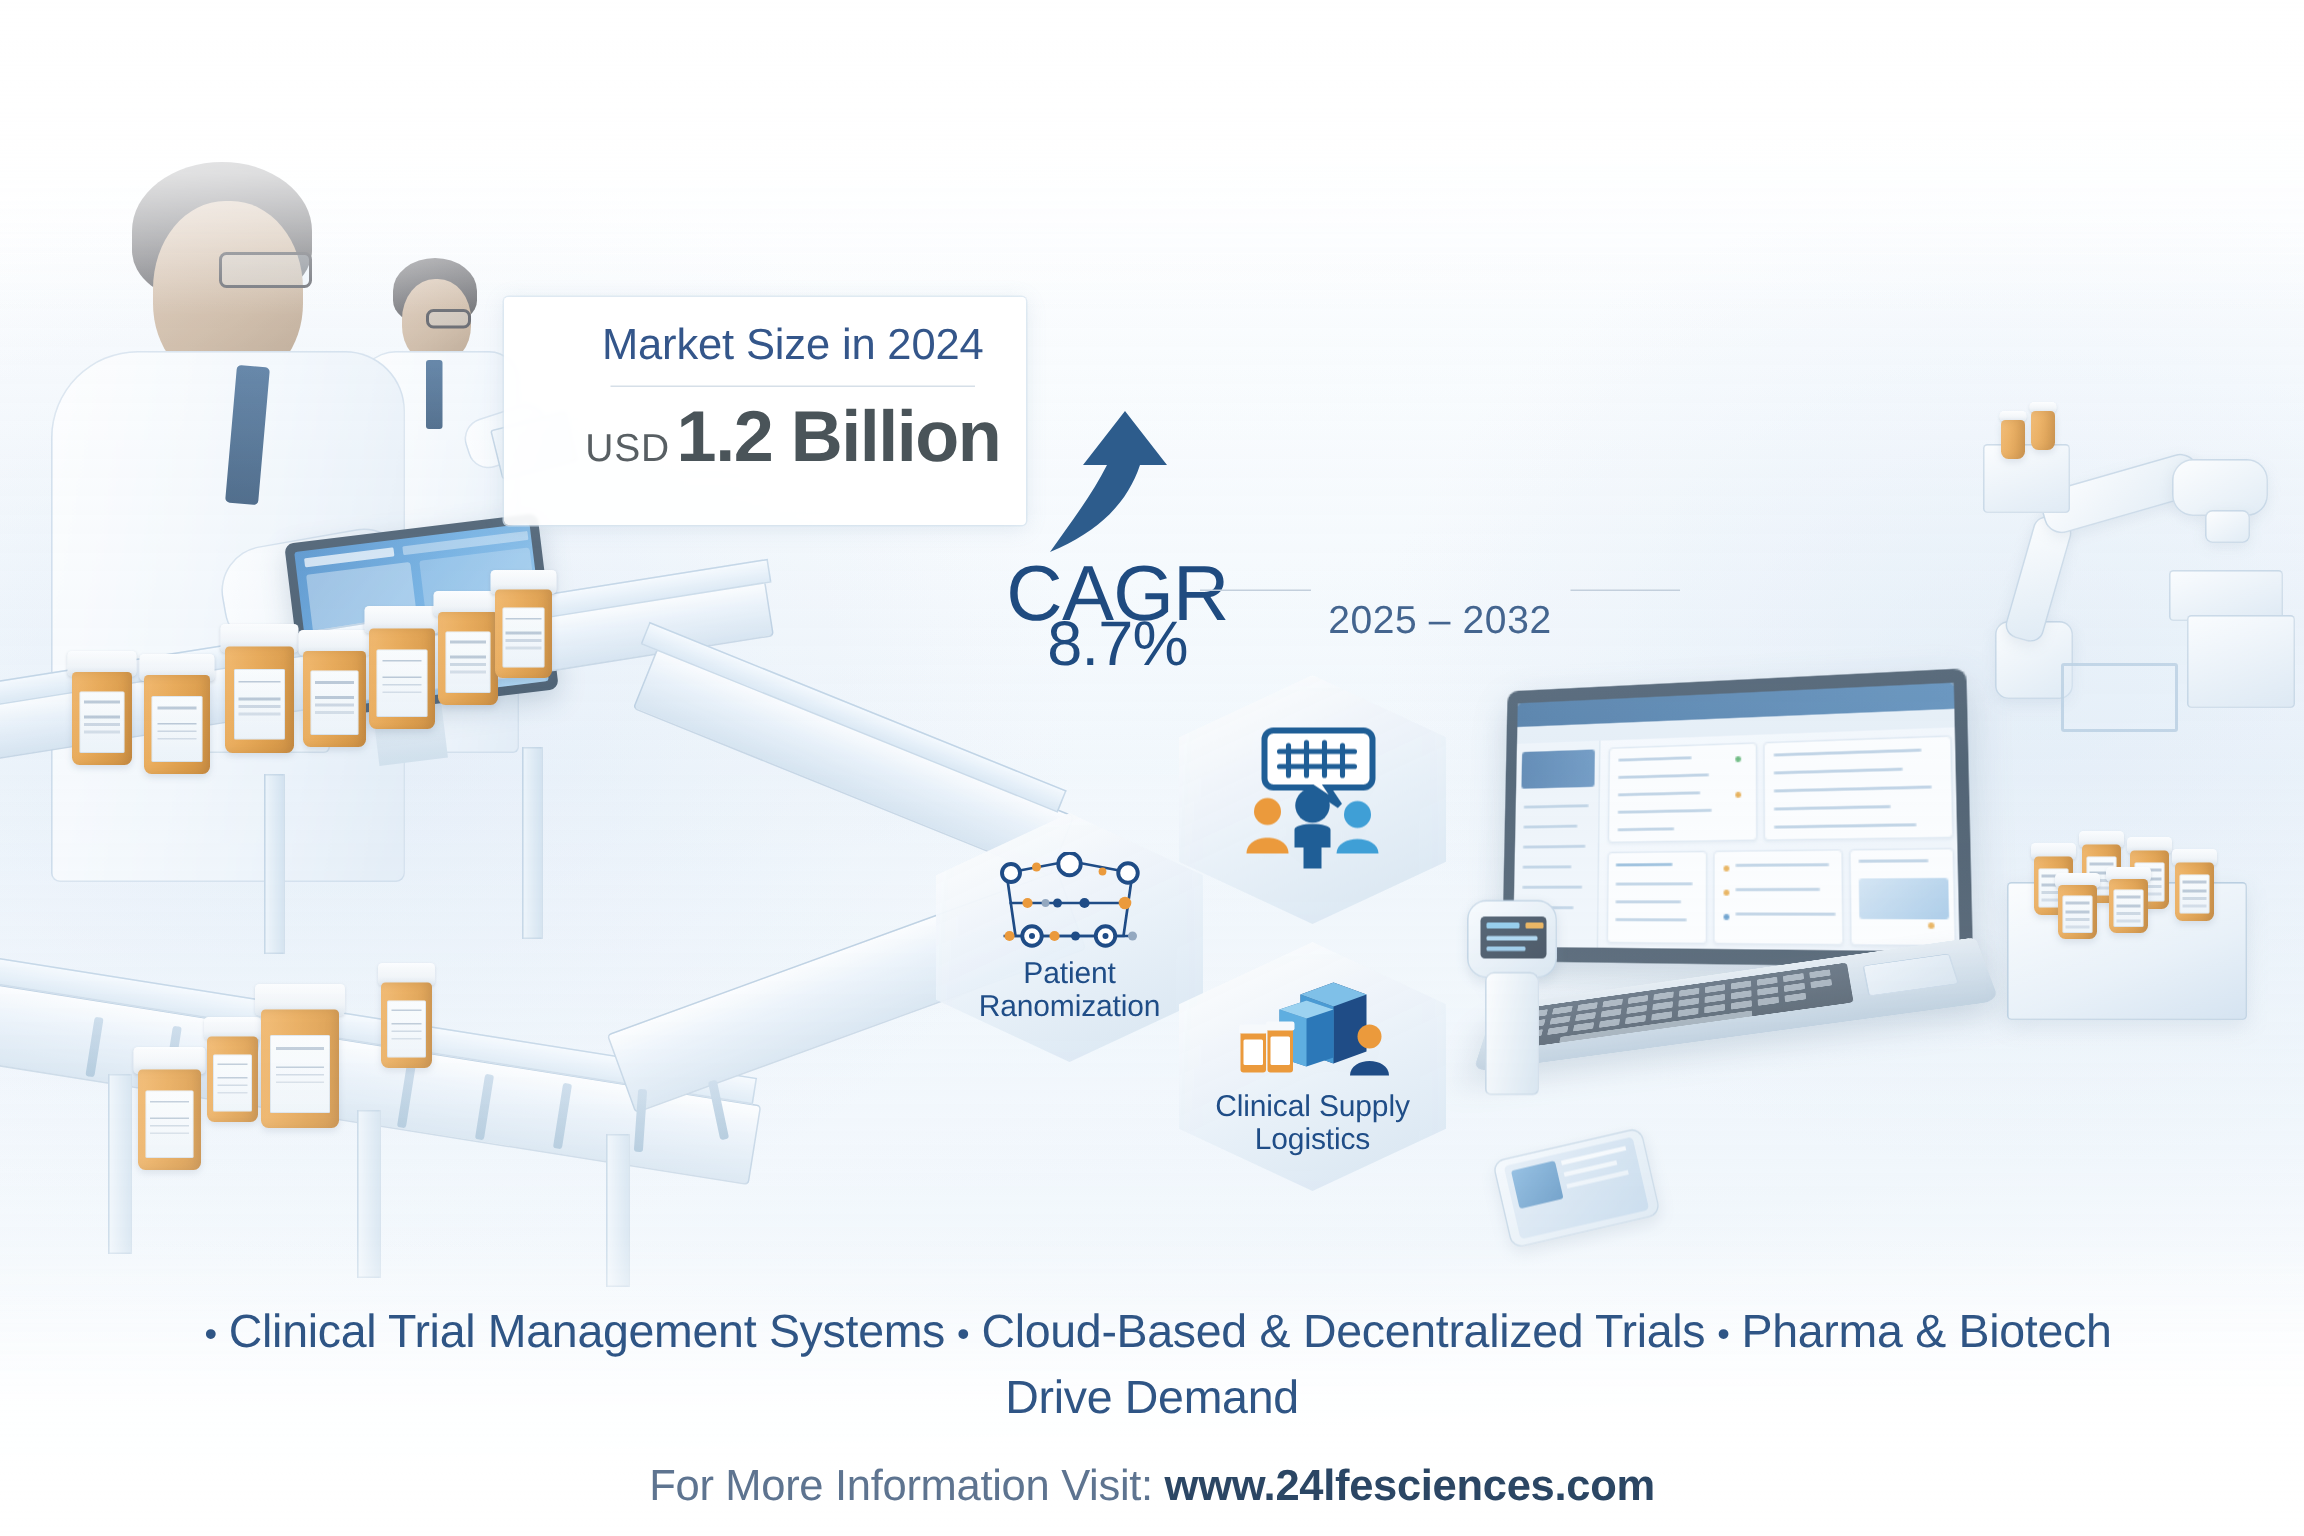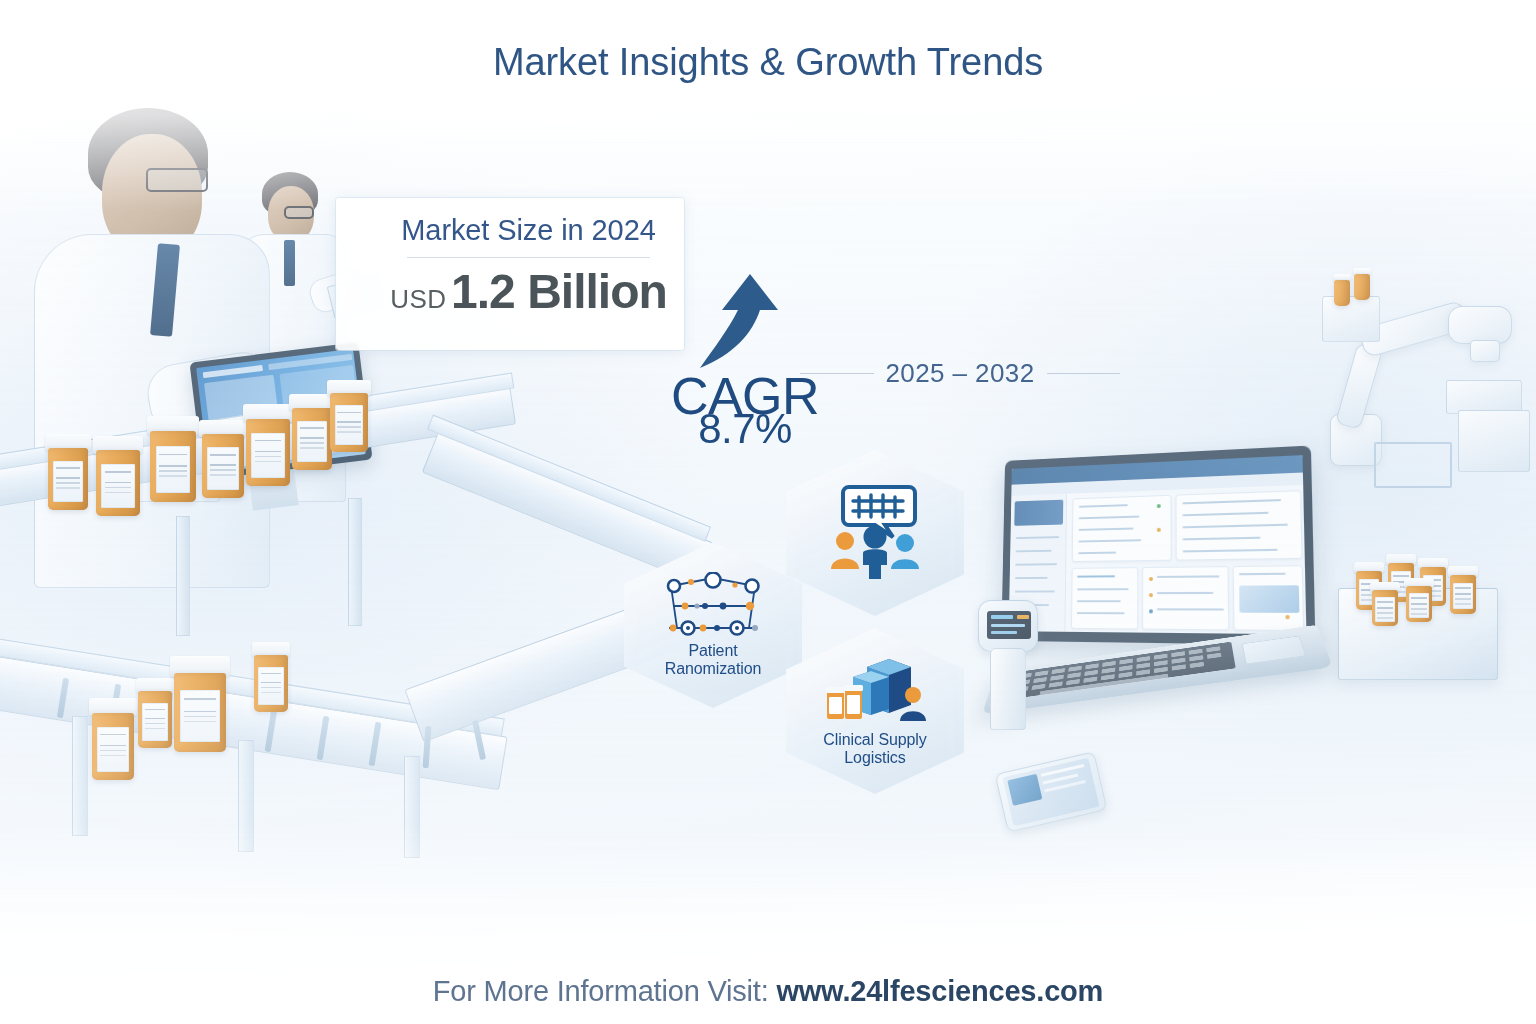--- a/index.html
+++ b/index.html
@@ -246,32 +246,32 @@
     position:absolute; left:0; top:136px; width:210px;
     color:#1f4b80; font-size:42px; line-height:1.0; letter-spacing:-.5px;
   }
 
   
   #period-row {
     position:absolute; left:800px; top:358px; width:320px;
     display:flex; align-items:center; gap:12px;
   }
   .p-rule { flex:1; height:1px; background:#c3cfdc; }
-  #period-text { color:#44658f; font-size:26px; letter-spacing:.4px; white-space:nowrap; }
+  #period-text { color:#44658f; font-size:26px; letter-spacing:.4px; white-space:nowrap;margin-top:40px; }
 
   
   .hex {
     position:absolute;
     background:linear-gradient(155deg,rgba(255,255,255,.97) 0%,rgba(233,241,249,.93) 55%,rgba(215,229,242,.92) 100%);
     clip-path:polygon(50% 0%,100% 25%,100% 75%,50% 100%,0% 75%,0% 25%);
     filter:drop-shadow(0 3px 8px rgba(110,140,172,.22));
     display:flex; flex-direction:column; align-items:center; justify-content:center;
   }
   .hex-label {
-    color:#1f4d87; text-align:center; font-size:16px; line-height:1.12;
+    color:#1f4d87; text-align:center; font-size:20px; line-height:1.12;
     letter-spacing:-.1px; margin-top:4px;
   }
   #hex-people { left:786px; top:450px; width:178px; height:166px; }
   #hex-patient { left:624px; top:542px; width:178px; height:166px; }
   #hex-supply  { left:786px; top:628px; width:178px; height:166px; }
 
   
   #bullets {
     position:absolute; left:48px; top:866px; width:1440px;
     text-align:center; color:#2f5585; font-size:31px; line-height:1.42;
@@ -580,21 +580,20 @@
       </div>
   </div>
 
   <div id="photo-wash"></div>
   <div id="vignette-top"></div>
   <div id="vignette-bot"></div>
 
   <div id="content">
 
     <div class="title-wrap">
-      <div class="title-sub">Market Insights &amp; Growth Trends</div>
     </div>
 
     <div class="card" id="card-2024">
       <div class="card-head">Market Size in 2024</div>
       <div class="card-rule"></div>
       <div class="card-val"><span class="val-usd">USD</span>&nbsp;<span class="val-num">1.2 Billion</span></div>
     </div>
 
 
     <div id="cagr-block">
@@ -698,17 +697,20 @@
           <rect x="24" y="40" width="13" height="19" rx="1" fill="#ffffff"></rect>
         </g>
         <g>
           <circle cx="90" cy="40" r="8" fill="#eb9a3c"></circle>
           <path d="M77 66 C 77 53, 103 53, 103 66 Z" fill="#1f4c86"></path>
         </g>
       </svg>
       <div class="hex-label"><span>Clinical Supply</span><br><span>Logistics</span></div>
     </div>
 
+    <div id="bullets">
+      <span class="bdot">•</span><span>Clinical Trial Management Systems</span><span class="bdot">•</span><span>Cloud-Based &amp; Decentralized Trials</span><span class="bdot">•</span><span>Pharma &amp; Biotech</span><br><span>Drive Demand</span>
+    </div>
 
     <div id="footer"><span class="f-pre">For More Information Visit: </span><span class="f-url">www.24lfesciences.com</span></div>
 
   </div>
 </div>
 
 </body></html>

